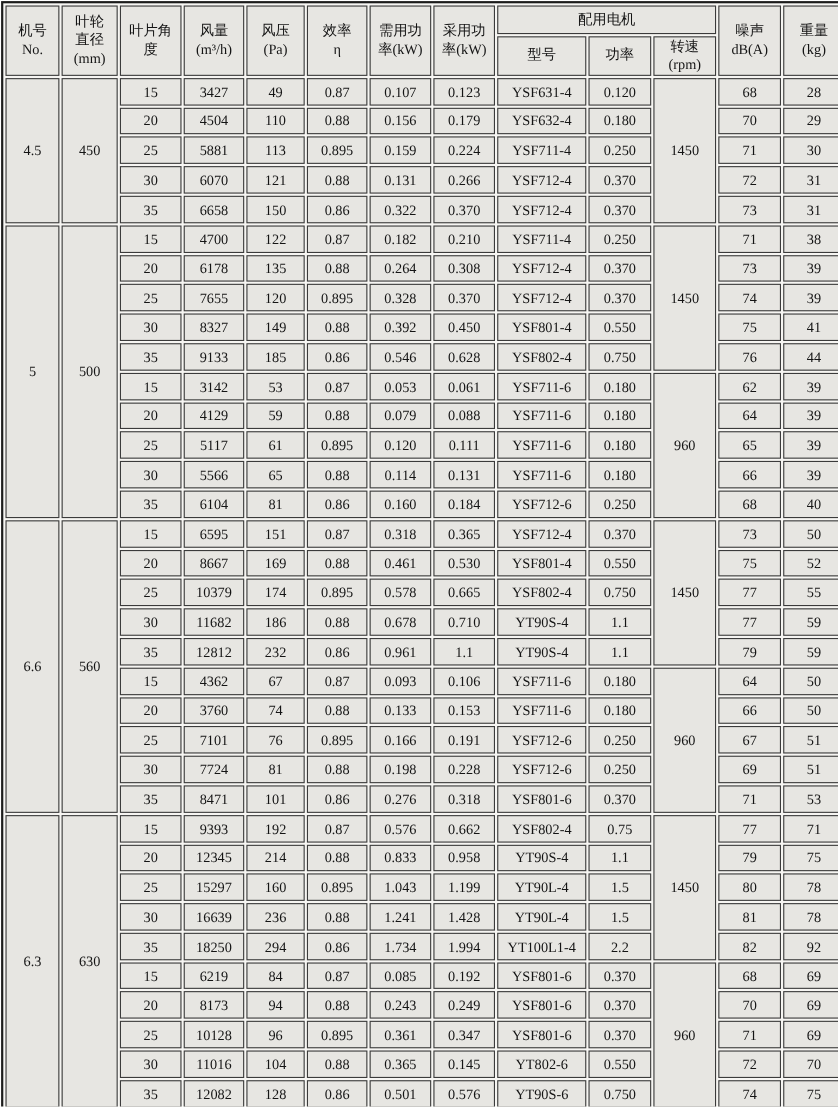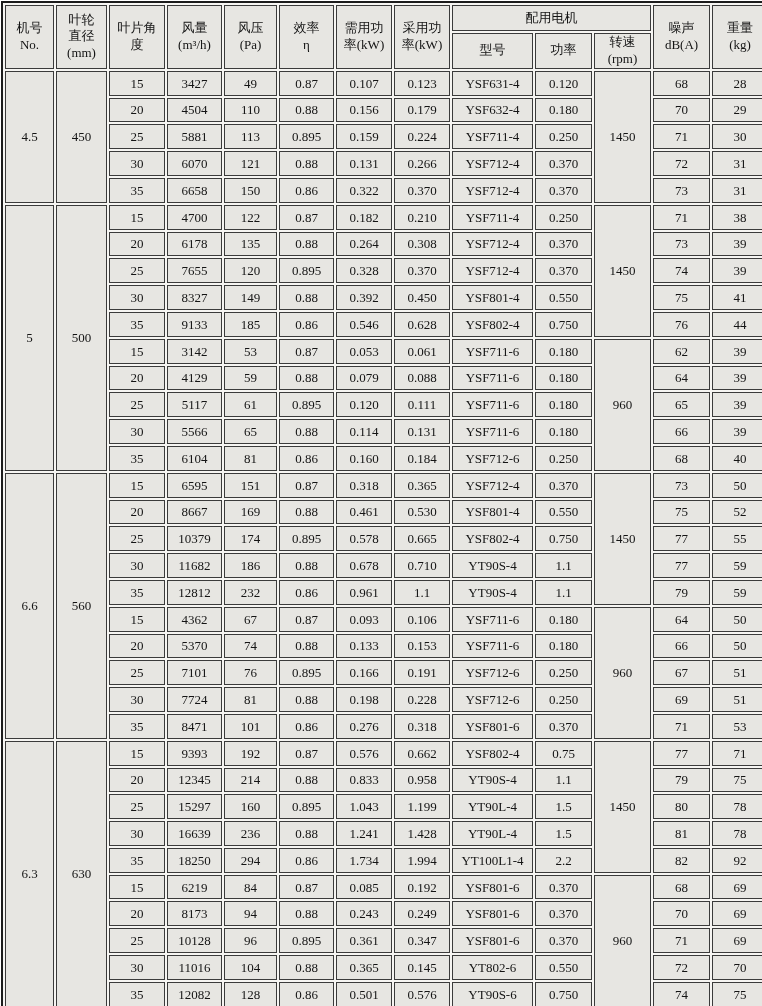--- a/index.html
+++ b/index.html
@@ -356,21 +356,21 @@
           <td>0.093</td>
           <td>0.106</td>
           <td>YSF711-6</td>
           <td>0.180</td>
           <td rowspan="5">960</td>
           <td>64</td>
           <td>50</td>
         </tr>
         <tr>
           <td>20</td>
-          <td>5370</td>
+          <td>3760</td>
           <td>74</td>
           <td>0.88</td>
           <td>0.133</td>
           <td>0.153</td>
           <td>YSF711-6</td>
           <td>0.180</td>
           <td>66</td>
           <td>50</td>
         </tr>
         <tr>

